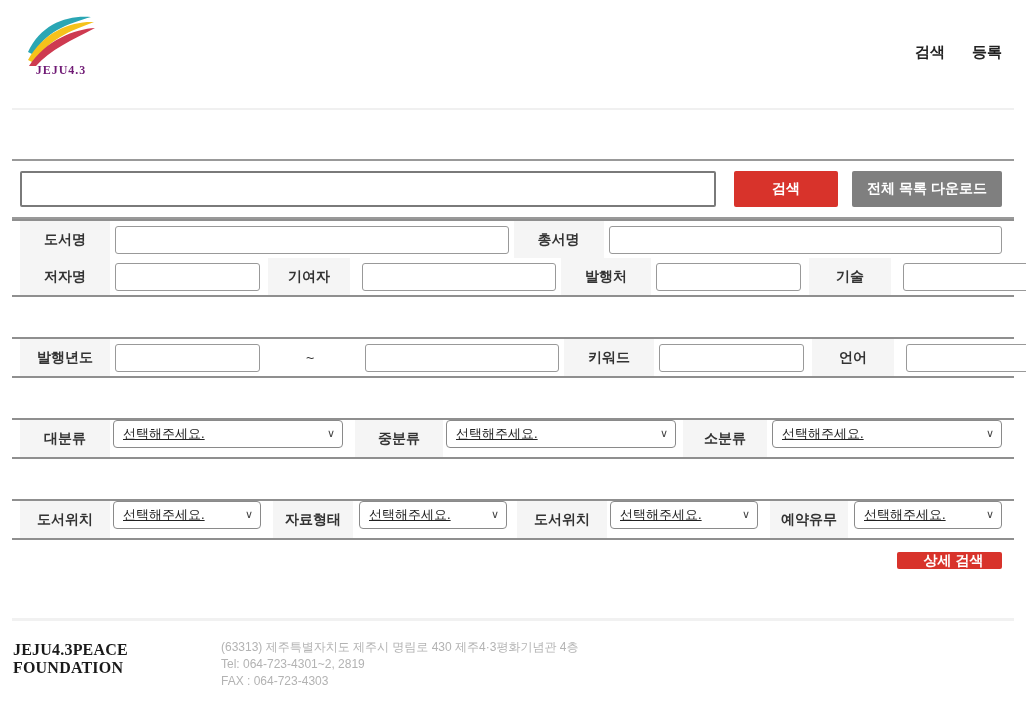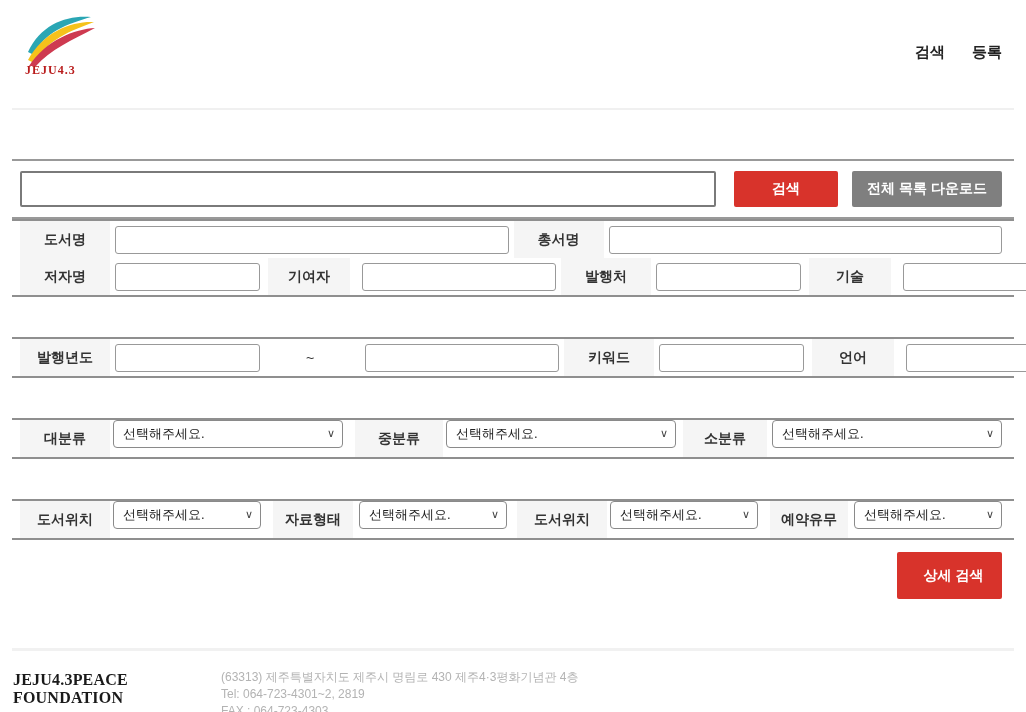--- a/index.html
+++ b/index.html
@@ -10,22 +10,22 @@
     color: #333; overflow: hidden;
   }
   .page { position: relative; width: 1026px; height: 712px; }
 
   
   .header { position: relative; height: 110px; }
   .logo { position: absolute; left: 25px; top: 14px; width: 72px; cursor: pointer; }
   .logo svg { display: block; }
   .logo-text {
     font-family: "Liberation Serif", serif;
-    font-size: 12px; font-weight: bold; color: #b91c1c;
-    text-align: left; letter-spacing: 1px; margin-top: -3px;
+    font-size: 12px; font-weight: bold; color: #701a75;
+    text-align: center; letter-spacing: 1px; margin-top: -3px;
   }
   .top-nav {
     position: absolute; right: 24px; top: 43px;
     display: flex; gap: 27px;
     font-size: 15px; font-weight: bold; color: #222;
   }
   .top-nav .nav-item { cursor: pointer; }
   .header-divider {
     position: absolute; left: 12px; right: 12px; top: 108px;
     height: 2px; background: #f0f0f0;
@@ -93,26 +93,26 @@
     position: relative; height: 28px;
     border: 1px solid #8a8a8a; border-radius: 4px; background: #fff;
     display: flex; align-items: center;
     font-size: 13px; color: #222; padding: 0 22px 0 9px;
     cursor: pointer; overflow: hidden; white-space: nowrap;
   }
   .sel .chev {
     position: absolute; right: 7px; top: 50%; transform: translateY(-54%);
     font-size: 11px; color: #444; line-height: 1;
   }
-  .sel-flex { flex: 1; min-width: 0; }
+  .sel-flex { flex: 1; min-width: 0; text-decoration: underline; }
   .ml3 { margin-left: 3px; } .ml5 { margin-left: 5px; } .ml6 { margin-left: 6px; }
   .mr10 { margin-right: 10px; } .mr12 { margin-right: 12px; } .mr7 { margin-right: 7px; }
 
   .detail-row { display: flex; justify-content: flex-end; margin: 12px 24px 0 0; }
-  .detail-btn { width: 105px; height: 47px; padding-left: 8px; }
+  .detail-btn { width: 105px; height: 17px; padding-left: 8px; }
 
   
   .footer-divider { margin: 49px 12px 0 12px; height: 3px; background: #f1f1f1; }
   .footer { display: flex; margin: 18px 12px 0 13px; }
   .footer-logo {
     width: 208px; flex: none;
     font-family: Liberation Serif, serif;
     font-size: 16px; font-weight: bold; color: #1a1a1a;
     padding-top: 2px; letter-spacing: 0.2px;
   }

